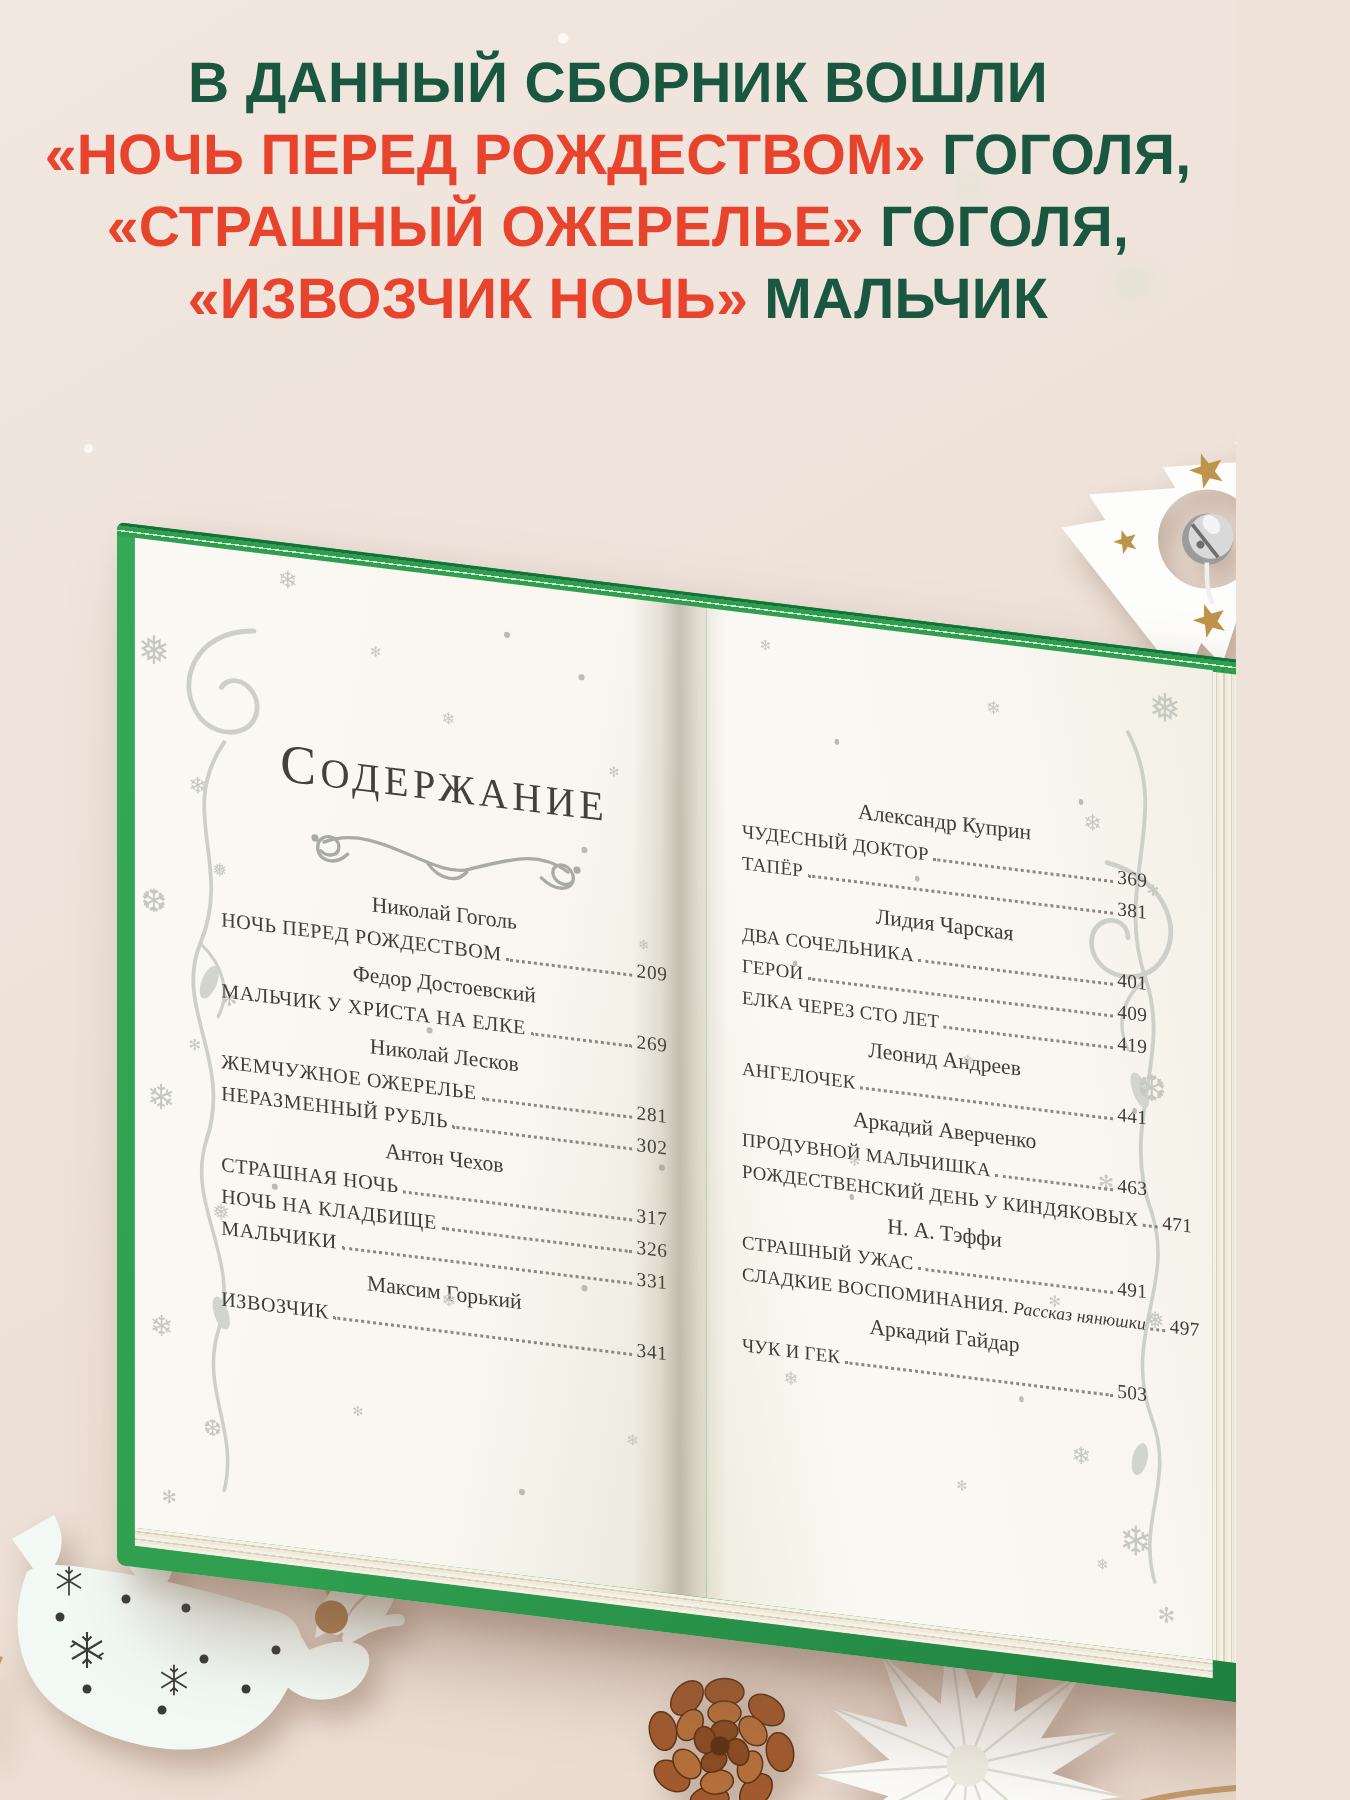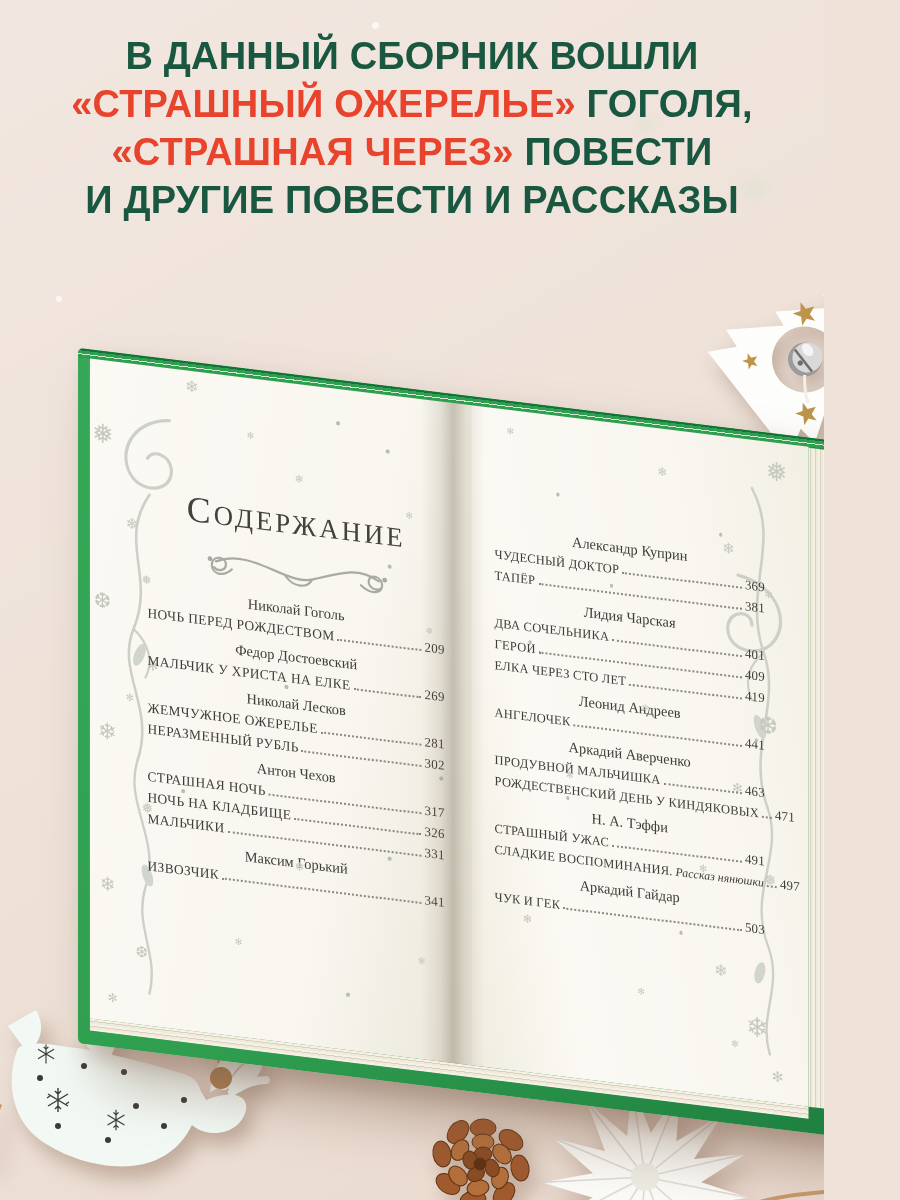--- a/index.html
+++ b/index.html
@@ -54,23 +54,23 @@
   .deco{position:absolute;z-index:2;}
   .shadowed{filter:drop-shadow(8px 12px 10px rgba(140,108,86,.45));}
 </style>
 </head>
 <body>
 
 <div class="stage">
 
   <div class="promo">
     <div><span>В ДАННЫЙ СБОРНИК ВОШЛИ</span></div>
+    <div><span class="red">«НОЧЬ ПЕРЕД РОЖДЕСТВОМ»</span><span> ГОГОЛЯ,</span></div>
     <div><span class="red">«СТРАШНЫЙ ОЖЕРЕЛЬЕ»</span><span> ГОГОЛЯ,</span></div>
-    <div><span class="red">«СТРАШНАЯ ЧЕРЕЗ»</span><span> ПОВЕСТИ</span></div>
-    <div><span>И ДРУГИЕ ПОВЕСТИ И РАССКАЗЫ</span></div>
+    <div><span class="red">«ИЗВОЗЧИК НОЧЬ»</span><span> МАЛЬЧИК</span></div>
   </div>
 
   <div class="bgdot" style="left:372px;top:22px;width:7px;height:7px"></div>
   <div class="bgdot" style="left:834px;top:138px;width:9px;height:9px"></div>
   <div class="bgdot" style="left:56px;top:296px;width:6px;height:6px"></div>
   <div class="bgdot" style="left:96px;top:1058px;width:6px;height:6px"></div>
   <div class="bgdot" style="left:530px;top:1066px;width:7px;height:7px"></div>
   <div class="bgblob" style="left:742px;top:178px;width:26px;height:22px"></div>
   <div class="bgblob" style="left:636px;top:116px;width:18px;height:16px"></div>
 

